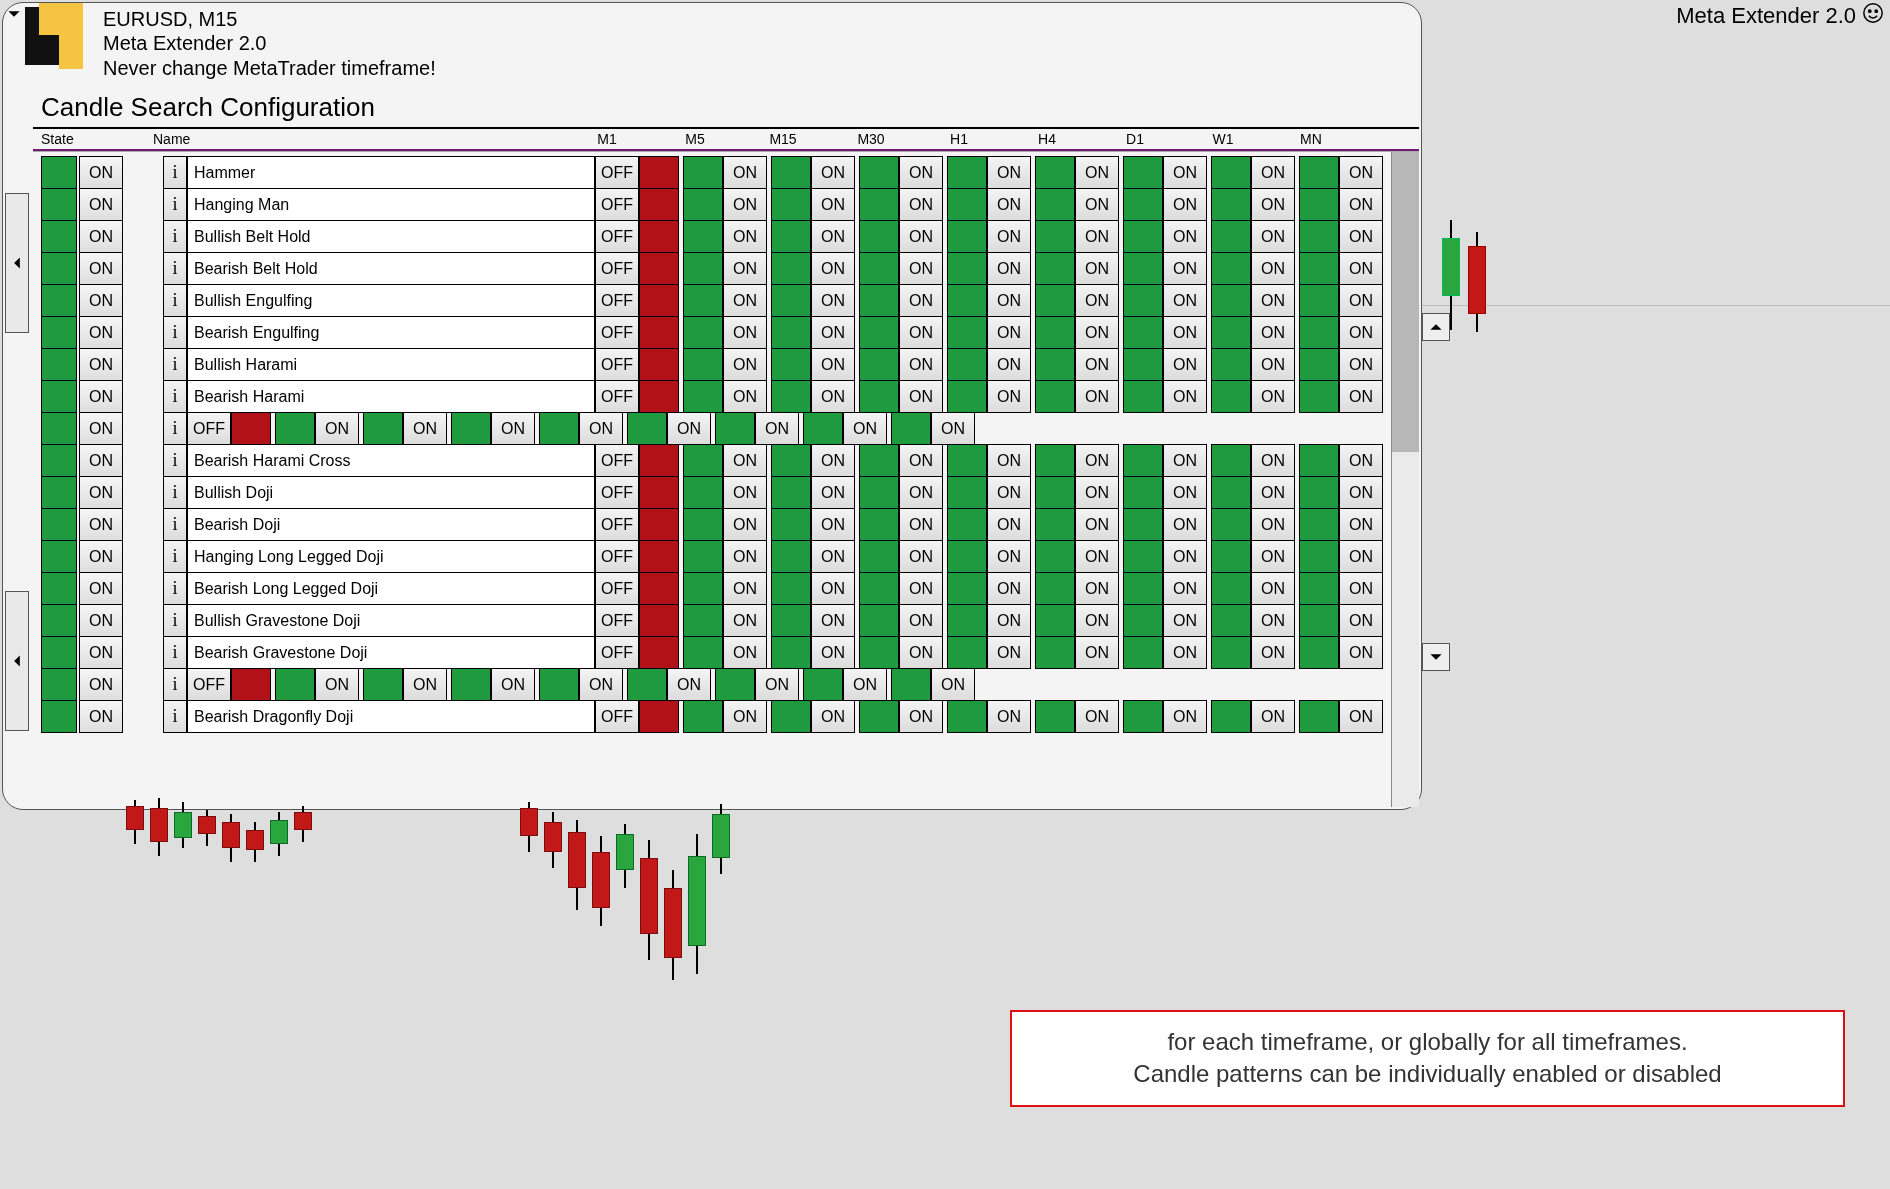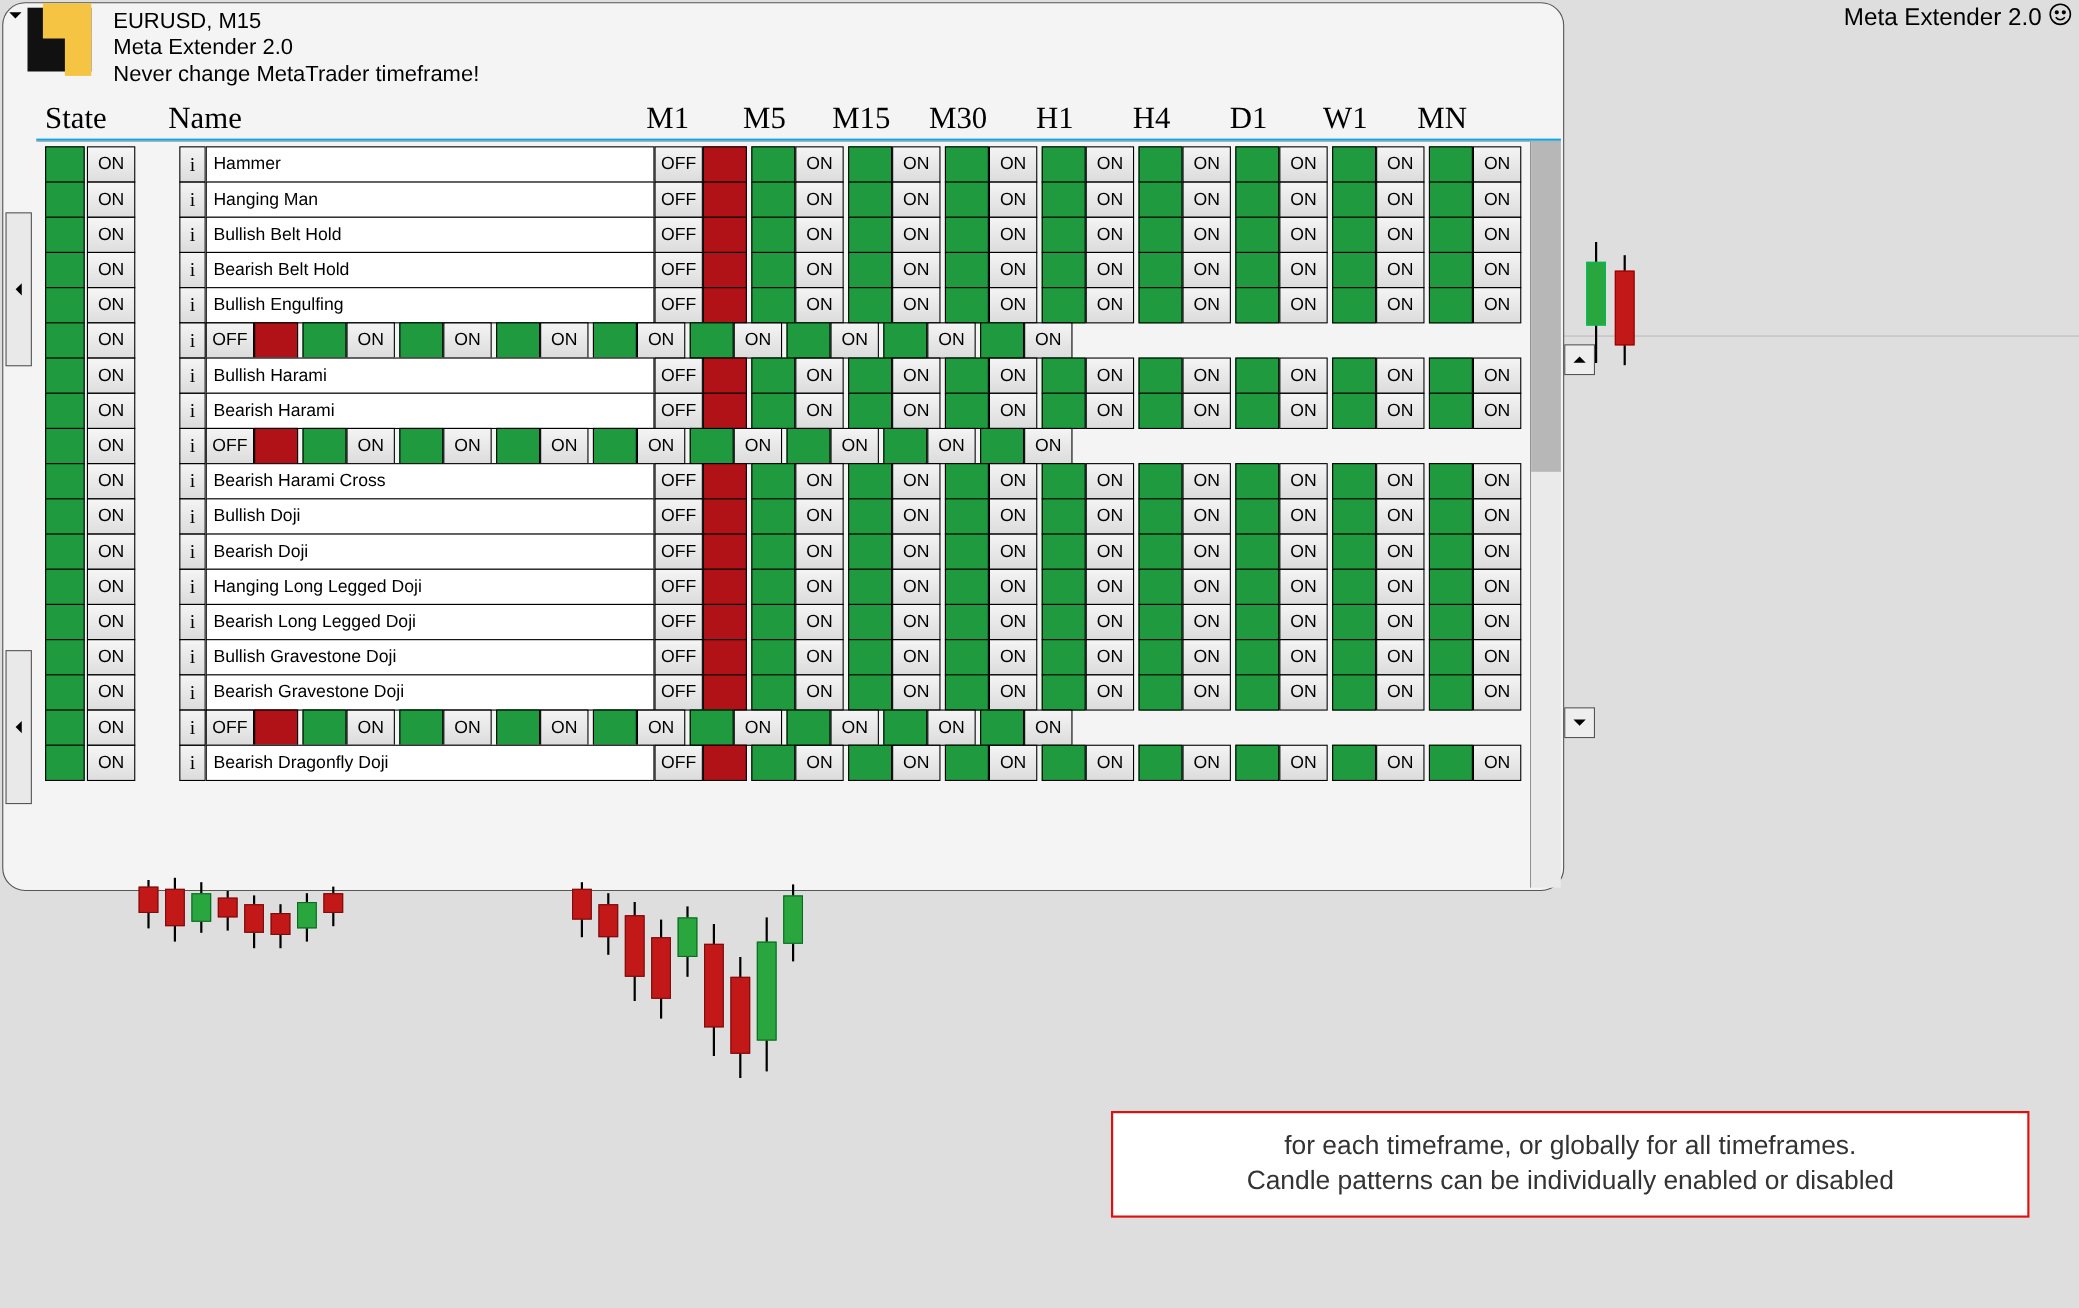--- a/index.html
+++ b/index.html
@@ -107,24 +107,23 @@
     flex-direction:column;
     min-height:0;
   }
   .config-title{
     font-size: 26px;
     padding: 2px 8px 4px 8px;
     border-bottom: 2px solid #000;
   }
   .col-headers{
     display:flex;
-    font-size:28px;
+    font-size:14px;
     padding: 2px 0 2px 8px;
-    border-bottom: 2px solid #0ea5e9;
-    font-family: Liberation Serif, serif;
+    border-bottom: 2px solid #701a75;
   }
   .col-headers .h-state{ width:112px; }
   .col-headers .h-name{ width:410px; }
   .col-headers .h-tf{ width:88px; text-align:center; }
 
   .grid-area{
     flex:1;
     display:flex;
     min-height:0;
     border-top:1px solid #aaa;
@@ -304,20 +303,21 @@
         <path d="M1 3 L5 7 L9 3 Z" fill="#000"></path>
       </svg>
   </div>
   <div class="side-tab t2">
     <svg viewBox="0 0 10 10">
         <path d="M1 3 L5 7 L9 3 Z" fill="#000"></path>
       </svg>
   </div>
 
   <div class="config-wrap">
+    <div class="config-title">Candle Search Configuration</div>
 
     <div class="col-headers">
       <div class="h-state">State</div>
       <div class="h-name">Name</div>
       <div class="h-tf">M1</div>
       <div class="h-tf">M5</div>
       <div class="h-tf">M15</div>
       <div class="h-tf">M30</div>
       <div class="h-tf">H1</div>
       <div class="h-tf">H4</div>
@@ -557,20 +557,21 @@
                 <div class="tog">ON</div>
               </div>
             </div>
           </div>
           <div class="row">
             <div class="state-group">
               <div class="sw sw-green"></div>
               <div class="btn btn-on">ON</div>
             </div>
             <div class="info-btn">i</div>
+            <div class="name-cell">Bearish Engulfing</div>
             <div class="tf-group">
               <div class="tf-cell">
                 <div class="tog">OFF</div>
                 <div class="ind red"></div>
               </div>
               <div class="tf-cell">
                 <div class="ind green"></div>
                 <div class="tog">ON</div>
               </div>
               <div class="tf-cell">

